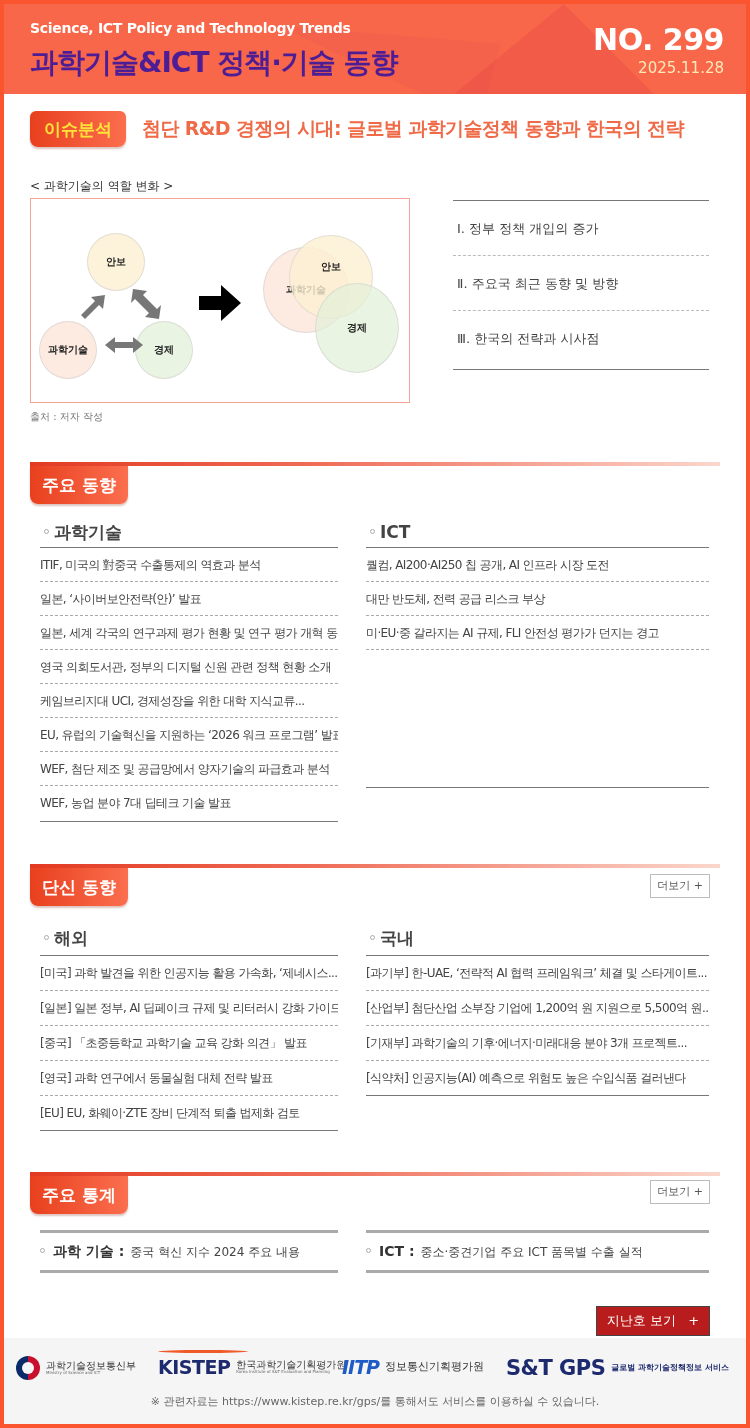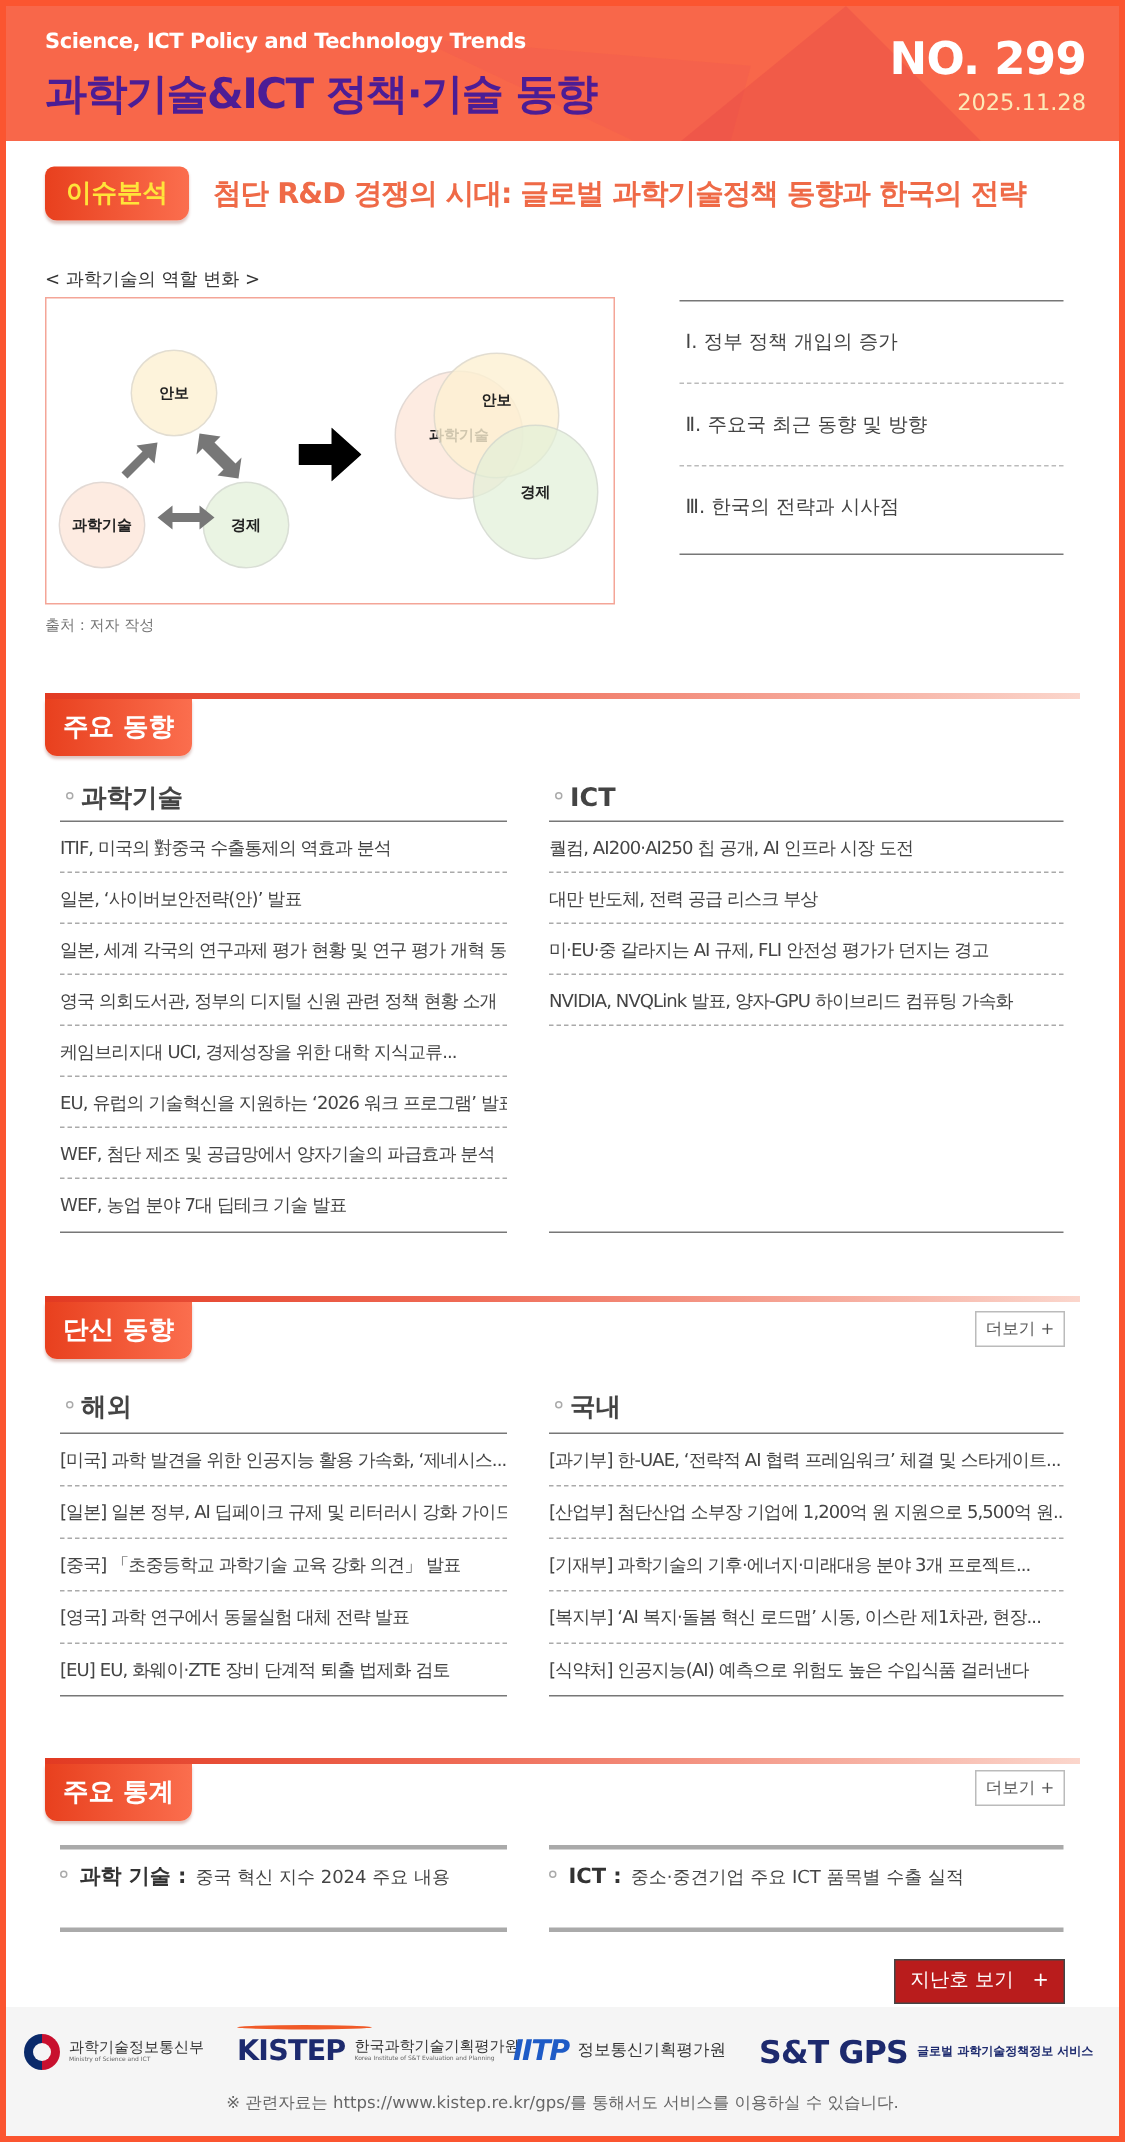--- a/index.html
+++ b/index.html
@@ -40,21 +40,21 @@
   .more-btn { position: absolute; right: 36px; width: 60px; height: 24px; border: 1px solid #bbb; font-size: 11px; color: #555; text-align: center; line-height: 22px; background: #fff; }
 
   .col { position: absolute; width: 298px; }
   .col.wide { width: 343px; }
   .col-title { font-size: 17px; font-weight: bold; color: #444; height: 32px; line-height: 32px; border-bottom: 1px solid #777; padding-left: 4px; }
   .col-title .dot { display: inline-block; width: 5px; height: 5px; border: 1px solid #aaa; border-radius: 50%; margin-right: 5px; vertical-align: middle; position: relative; top: -2px; }
   .list-item { height: 34px; line-height: 34px; font-size: 12px; color: #444; border-bottom: 1px dashed #aaa; white-space: nowrap; overflow: hidden; letter-spacing: -0.6px; }
   .list-item.last { border-bottom: 1px solid #777; }
   .list-item.short { height: 35px; line-height: 35px; }
 
-  .stat-box { position: absolute; top: 1226px; height: 58px; border-top: 3px solid #aaa; border-bottom: 3px solid #aaa; line-height: 37px; font-size: 12px; color: #444; padding-left: 0; }
+  .stat-box { position: absolute; top: 1226px; height: 43px; border-top: 3px solid #aaa; border-bottom: 3px solid #aaa; line-height: 37px; font-size: 12px; color: #444; padding-left: 0; }
   .stat-box .dot { display: inline-block; width: 5px; height: 5px; border: 1px solid #aaa; border-radius: 50%; margin: 0 8px 0 0; vertical-align: middle; position: relative; top: -2px; }
   .stat-box .lbl { font-size: 14px; font-weight: bold; color: #333; margin-right: 6px; }
 
   .prev-btn { position: absolute; right: 36px; top: 1302px; width: 114px; height: 30px; background: #b91c1c; border: 1px solid #444; color: #fff; font-size: 13px; line-height: 28px; text-align: center; }
 
   .footer { position: absolute; left: 0; top: 1334px; width: 742px; height: 86px; background: #f5f5f5; }
   .logo { position: absolute; top: 18px; display: flex; align-items: center; }
   .msit-emblem { width: 24px; height: 24px; border-radius: 50%; background: conic-gradient(#c8102e 0 50%, #0a2a6a 50% 100%); position: relative; }
   .msit-emblem::after { content: ""; position: absolute; left: 6px; top: 6px; width: 12px; height: 12px; border-radius: 50%; background: #f5f5f5; }
   .logo-text { font-size: 10px; color: #333; margin-left: 6px; line-height: 1.1; }
@@ -124,21 +124,20 @@
     <div class="list-item">EU, 유럽의 기술혁신을 지원하는 ‘2026 워크 프로그램’ 발표</div>
     <div class="list-item">WEF, 첨단 제조 및 공급망에서 양자기술의 파급효과 분석</div>
     <div class="list-item last" style="height:36px;">WEF, 농업 분야 7대 딥테크 기술 발표</div>
   </div>
 
   <div class="col wide" style="left:362px; top:512px;">
     <div class="col-title"><span class="dot"></span><span>ICT</span></div>
     <div class="list-item">퀄컴, AI200·AI250 칩 공개, AI 인프라 시장 도전</div>
     <div class="list-item">대만 반도체, 전력 공급 리스크 부상</div>
     <div class="list-item">미·EU·중 갈라지는 AI 규제, FLI 안전성 평가가 던지는 경고</div>
-    <div class="list-item">NVIDIA, NVQLink 발표, 양자-GPU 하이브리드 컴퓨팅 가속화</div>
     <div style="height:138px; border-bottom:1px solid #777;"></div>
   </div>
 
   <div class="sec-line" style="top:860px;"></div>
   <div class="sec-badge" style="top:864px;">단신 동향</div>
   <div class="more-btn" style="top:870px;">더보기 +</div>
 
   <div class="col" style="left:36px; top:916px;">
     <div class="col-title" style="height:36px; line-height:36px;"><span class="dot"></span><span>해외</span></div>
     <div class="list-item short">[미국] 과학 발견을 위한 인공지능 활용 가속화, ‘제네시스...</div>
@@ -146,21 +145,20 @@
     <div class="list-item short">[중국] 「초중등학교 과학기술 교육 강화 의견」 발표</div>
     <div class="list-item short">[영국] 과학 연구에서 동물실험 대체 전략 발표</div>
     <div class="list-item short last">[EU] EU, 화웨이·ZTE 장비 단계적 퇴출 법제화 검토</div>
   </div>
 
   <div class="col wide" style="left:362px; top:916px;">
     <div class="col-title" style="height:36px; line-height:36px;"><span class="dot"></span><span>국내</span></div>
     <div class="list-item short">[과기부] 한-UAE, ‘전략적 AI 협력 프레임워크’ 체결 및 스타게이트...</div>
     <div class="list-item short">[산업부] 첨단산업 소부장 기업에 1,200억 원 지원으로 5,500억 원...</div>
     <div class="list-item short">[기재부] 과학기술의 기후·에너지·미래대응 분야 3개 프로젝트...</div>
-    <div class="list-item short">[복지부] ‘AI 복지·돌봄 혁신 로드맵’ 시동, 이스란 제1차관, 현장...</div>
     <div class="list-item short last">[식약처] 인공지능(AI) 예측으로 위험도 높은 수입식품 걸러낸다</div>
   </div>
 
   <div class="sec-line" style="top:1168px;"></div>
   <div class="sec-badge" style="top:1172px;">주요 통계</div>
   <div class="more-btn" style="top:1176px;">더보기 +</div>
 
   <div class="stat-box" style="left:36px; width:298px;">
     <span class="dot"></span><span class="lbl">과학 기술 :</span><span>중국 혁신 지수 2024 주요 내용</span>
   </div>

